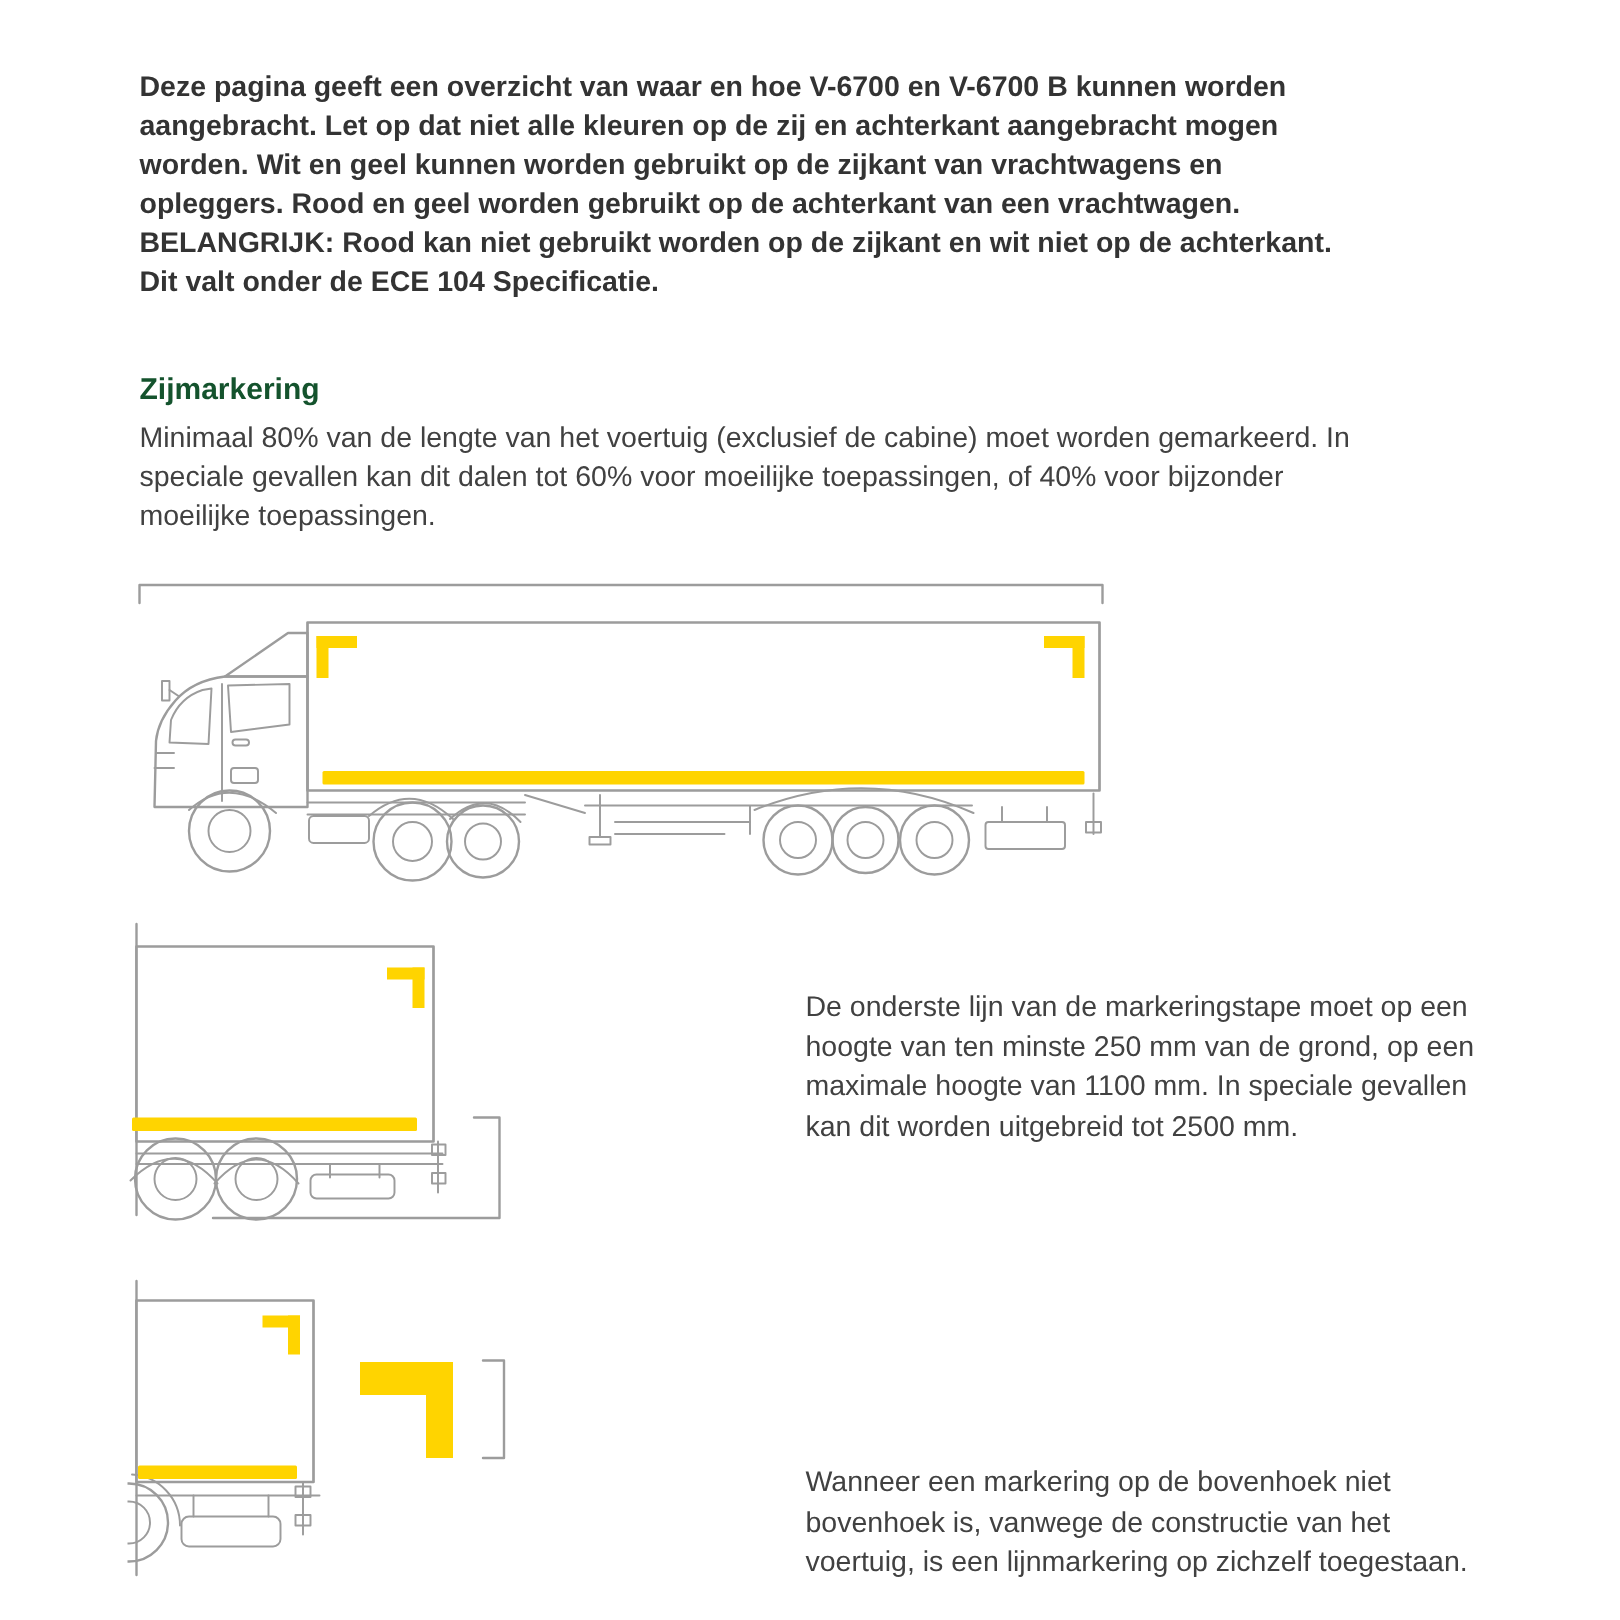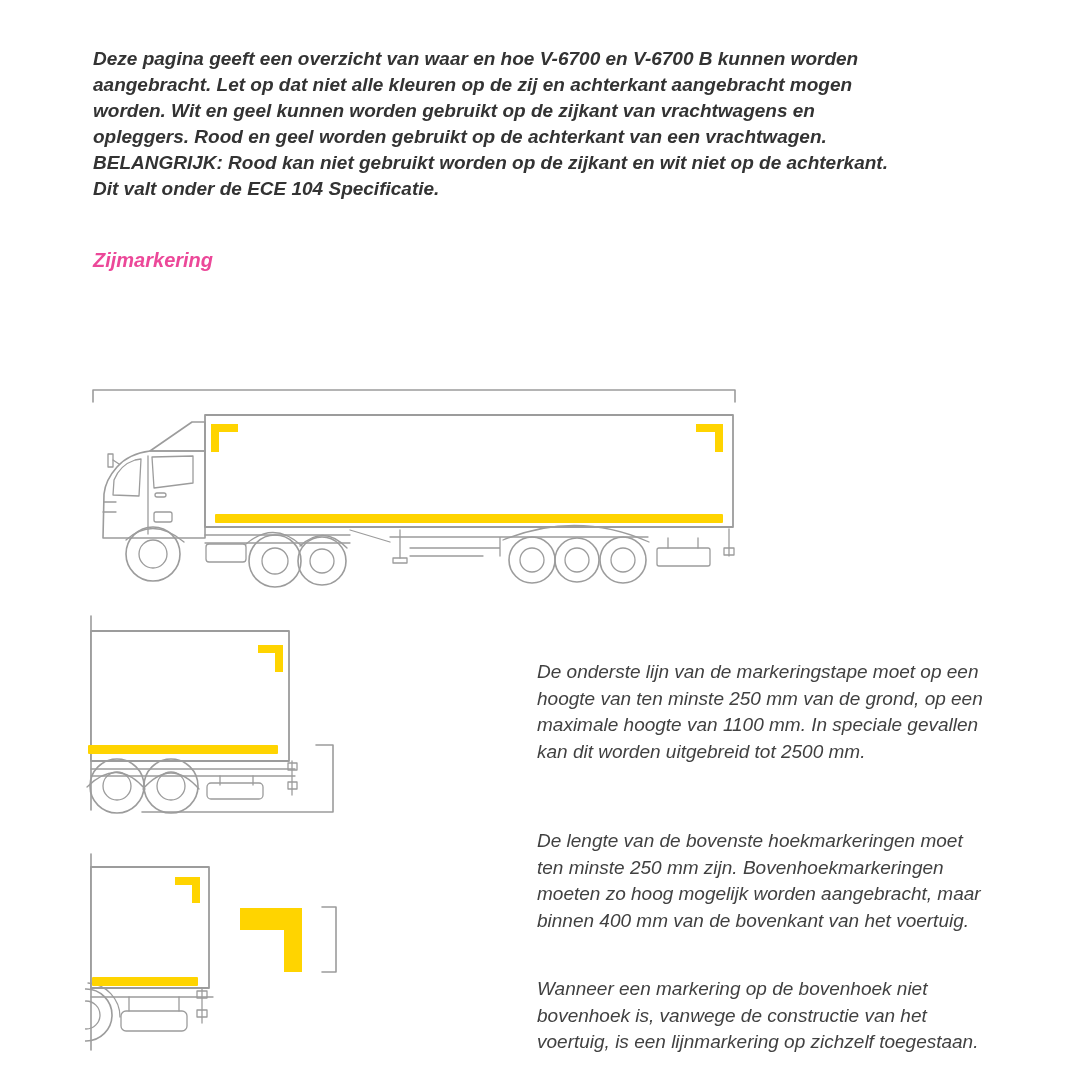--- a/index.html
+++ b/index.html
@@ -1,28 +1,27 @@
 <!DOCTYPE html>
 <html><head>
 <meta charset="utf-8">
 <style>
   html,body{margin:0;padding:0;background:#ffffff;}
   .page{
     position:relative;width:1080px;height:1080px;background:#ffffff;
     font-family:"Liberation Sans","DejaVu Sans",sans-serif;overflow:hidden;
     color:#3f3f3f;
-    font-style:italic;
   }
   .intro{
     position:absolute;left:93px;top:27px;width:822px;
     font-size:19px;line-height:26px;font-weight:700;color:#333333;
   }
   .section-heading{
     position:absolute;left:93px;top:231px;
-    font-size:20px;line-height:24px;font-weight:700;color:#ec4899;
+    font-size:20px;line-height:24px;font-weight:700;color:#14532d;
   }
   .section-body{
     position:absolute;left:93px;top:261px;width:822px;
     font-size:19px;line-height:26px;font-weight:400;color:#414141;
   }
   .note{
     position:absolute;left:537px;width:452px;
     font-size:19px;line-height:26.5px;font-weight:400;color:#414141;
   }
   .note-1{top:640px;}
@@ -39,20 +38,21 @@
 </style>
 </head>
 <body>
 
 <div class="page">
 
   <p class="intro">Deze pagina geeft een overzicht van waar en hoe V-6700 en V-6700 B kunnen worden aangebracht. Let op dat niet alle kleuren op de zij en achterkant aangebracht mogen worden. Wit en geel kunnen worden gebruikt op de zijkant van vrachtwagens en opleggers. Rood en geel worden gebruikt op de achterkant van een vrachtwagen. BELANGRIJK: Rood kan niet gebruikt worden op de zijkant en wit niet op de achterkant. Dit valt onder de ECE 104 Specificatie.</p>
 
   <h2 class="section-heading">Zijmarkering</h2>
 
+  <p class="section-body">Minimaal 80% van de lengte van het voertuig (exclusief de cabine) moet worden gemarkeerd. In speciale gevallen kan dit dalen tot 60% voor moeilijke toepassingen, of 40% voor bijzonder moeilijke toepassingen.</p>
 
   <svg class="fig fig-1" width="660" height="228" viewBox="0 0 660 228">
 
     <path class="ln" d="M5,30 V18 H647 V30"></path>
 
     <rect class="box" x="117" y="43" width="528" height="112"></rect>
 
     <g>
       <polygon class="ln" points="62,79 104,50 117,50 117,79"></polygon>
       <path class="ln" d="M117,79 H62 C46,81 36,87 29,95 C21,104 17,112 16,122 L15,166 H117 Z"></path>
@@ -162,16 +162,15 @@
       </g>
     </g>
     <g>
       <rect class="yel" x="155" y="63" width="62" height="22"></rect>
       <rect class="yel" x="199" y="63" width="18" height="64"></rect>
     </g>
     <path class="ln" d="M237,62 H251 V127 H237"></path>
   </svg>
 
   <p class="note note-1">De onderste lijn van de markeringstape moet op een hoogte van ten minste 250 mm van de grond, op een maximale hoogte van 1100 mm. In speciale gevallen kan dit worden uitgebreid tot 2500 mm.</p>
-  <p class="note note-2">De lengte van de bovenste hoekmarkeringen moet ten minste 250 mm zijn. Bovenhoekmarkeringen moeten zo hoog mogelijk worden aangebracht, maar binnen 400 mm van de bovenkant van het voertuig.</p>
   <p class="note note-3">Wanneer een markering op de bovenhoek niet bovenhoek is, vanwege de constructie van het voertuig, is een lijnmarkering op zichzelf toegestaan.</p>
 
 </div>
 
 </body></html>

